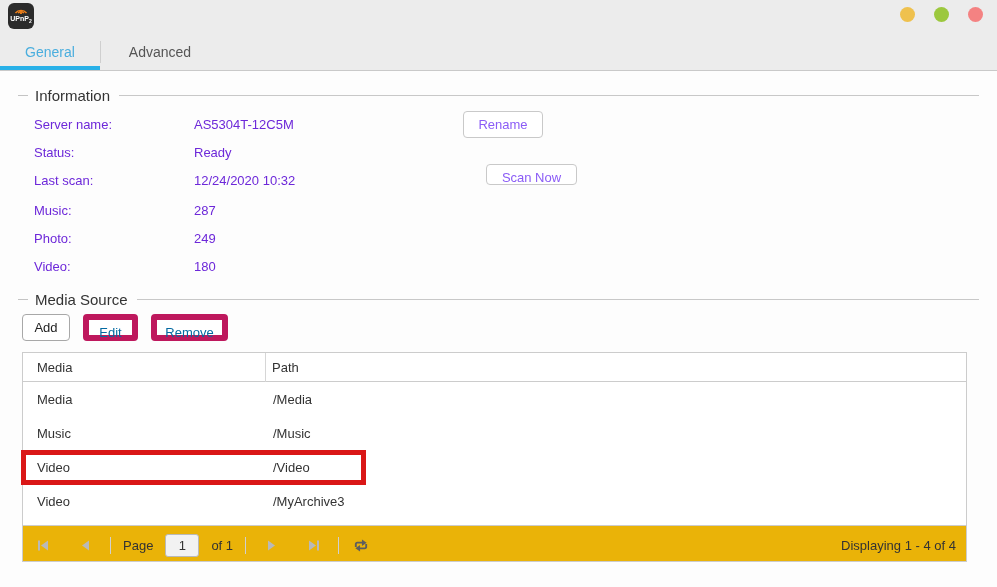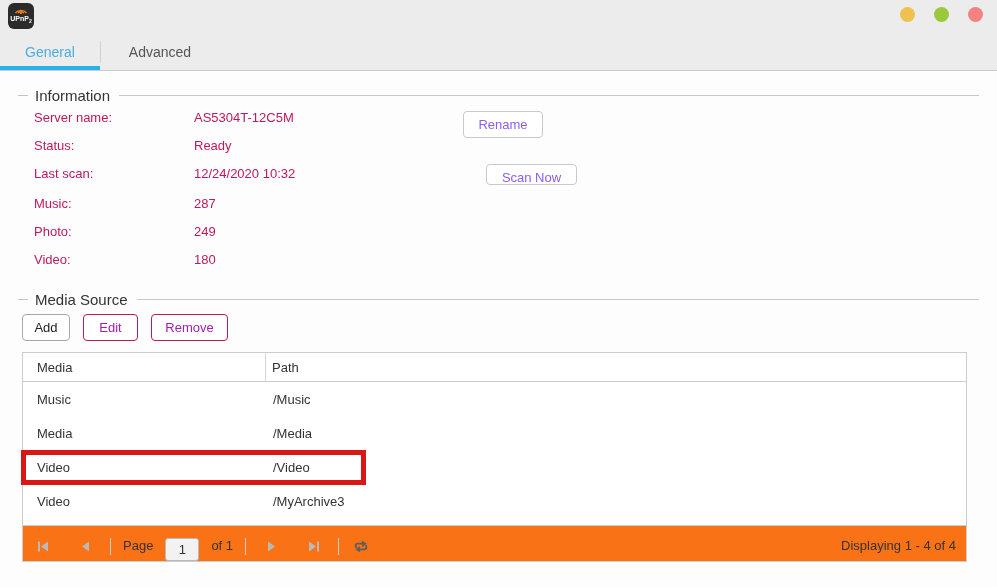--- a/index.html
+++ b/index.html
@@ -27,49 +27,49 @@
 
   
   .content { padding:0 18px; position:relative; }
   .legend-row { display:flex; align-items:center; height:20px; }
   .legend-dash { width:10px; height:1px; background:#c4c4c4; }
   .legend-label { font-size:15px; color:#333; margin:0 9px 0 7px; white-space:nowrap; }
   .legend-line { flex:1; height:1px; background:#c8c8c8; }
   .legend-info { margin-top:14px; }
   .legend-media { margin-top:9px;justify-content:center; }
 
-  .field-row { display:flex; align-items:flex-start; height:28px; padding-left:16px; font-size:13px; color:#be185d; }
+  .field-row { display:flex; align-items:center; height:28px; padding-left:16px; font-size:13px; color:#6d28d9; }
   .field-label { width:160px; }
   .field-value { white-space:nowrap; }
   .field-gap { height:2px; }
 
   .btn { position:absolute; background:#fff; border:1px solid #c9c9c9; border-radius:4px; font-size:13px; color:#8b5cf6; text-align:center; line-height:25px; font-family:"Liberation Sans", sans-serif; cursor:pointer; }
   .btn-rename { left:463px; top:111px; width:80px; height:27px; }
   .btn-scan { left:486px; top:164px; width:91px; height:21px; }
 
   .ms-buttons { display:flex; gap:13px; margin:5px 0 0 4px; }
   .ms-btn { height:27px; background:#fff; border-radius:4px; font-size:13px; text-align:center; line-height:25px; cursor:pointer; }
   .ms-btn.enabled { border:1px solid #a8a8a8; color:#222; width:48px; }
-  .ms-btn.disabled { border:1px solid #be185d; color:#a21caf; cursor:default; }
+  .ms-btn.disabled { border:6px solid #be185d; color:#0369a1; cursor:default; }
   .ms-btn.edit { width:55px; }
   .ms-btn.remove { width:77px; }
 
   
   .grid { margin:11px 0 0 4px; width:945px; border:1px solid #cccccc; background:#fff; }
   .grid-header { display:flex; height:29px; border-bottom:1px solid #ccc; align-items:center; font-size:13px; color:#333; }
   .col-name { width:242px; padding-left:14px; }
   .col-divider { width:1px; height:29px; background:#d6d6d6; }
   .col-path { flex:1; padding-left:6px; }
   .grid-body { height:143px; }
   .grid-row { display:flex; height:34px; align-items:center; font-size:13px; color:#333; }
   .cell-name { width:243px; padding-left:14px; }
   .cell-path { flex:1; padding-left:7px; }
 
   
-  .pager { height:36px; border-top:1px solid #ccc; display:flex; padding:12px 8px 0 12px; background:#f97316; }
+  .pager { height:36px; border-top:1px solid #ccc; display:flex; align-items:center; padding:4px 8px 0 12px; background:#eab308; }
   .pg-icon { width:16px; height:16px; display:flex; align-items:center; justify-content:center; margin:0 13px; cursor:pointer; }
   .pg-sep { width:1px; height:17px; background:#d0d0d0; margin:0 4px; }
   .pg-text { font-size:13px; color:#333; margin:0 8px; white-space:nowrap; }
   .pg-input { width:34px; height:23px; background:#f2f2f2; border:1px solid #b9b9b9; border-radius:3px; text-align:center; font-size:13px; color:#333; margin:0 4px; font-family:"Liberation Sans", sans-serif; }
   .pg-refresh { margin:0 10px; }
   .pg-display { margin-left:auto; font-size:13px; color:#333; padding-right:2px; }
 
   
   .red-box { position:absolute; left:21px; top:450px; width:345px; height:35px; border:5px solid; z-index:20; pointer-events:none; }
 </style>
@@ -150,26 +150,26 @@
     </div>
 
     <div class="grid">
       <div class="grid-header">
         <div class="col-name">Media</div>
         <div class="col-divider"></div>
         <div class="col-path">Path</div>
       </div>
       <div class="grid-body">
         <div class="grid-row">
+          <div class="cell-name">Media</div>
+          <div class="cell-path">/Media</div>
+        </div>
+        <div class="grid-row">
           <div class="cell-name">Music</div>
           <div class="cell-path">/Music</div>
-        </div>
-        <div class="grid-row">
-          <div class="cell-name">Media</div>
-          <div class="cell-path">/Media</div>
         </div>
         <div class="grid-row">
           <div class="cell-name">Video</div>
           <div class="cell-path">/Video</div>
         </div>
         <div class="grid-row">
           <div class="cell-name">Video</div>
           <div class="cell-path">/MyArchive3</div>
         </div>
       </div>

